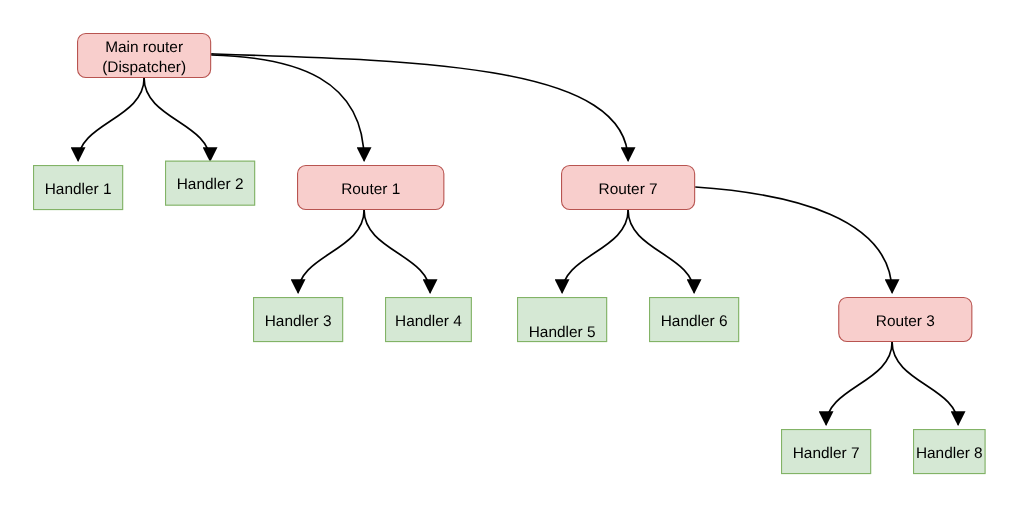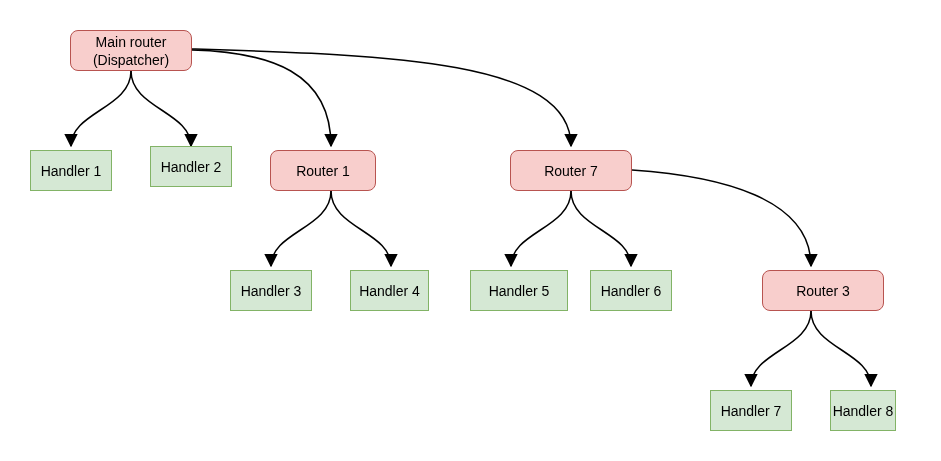--- a/index.html
+++ b/index.html
@@ -85,37 +85,37 @@
   </div>
 
   <div class="node handler" style="left:30px; top:150px; width:82px; height:41px;">
     <span>Handler 1</span>
   </div>
 
   <div class="node handler" style="left:150px; top:146px; width:82px; height:41px;">
     <span>Handler 2</span>
   </div>
 
-  <div class="node router" style="left:270px; top:150px; width:106px; height:41px;">
+  <div class="node router" style="left:270px; top:150px; width:134px; height:41px;">
     <span>Router 1</span>
   </div>
 
   <div class="node router" style="left:510px; top:150px; width:122px; height:41px;">
     <span>Router 7</span>
   </div>
 
   <div class="node handler" style="left:230px; top:270px; width:82px; height:41px;">
     <span>Handler 3</span>
   </div>
 
   <div class="node handler" style="left:350px; top:270px; width:79px; height:41px;">
     <span>Handler 4</span>
   </div>
 
-  <div class="node handler" style="left:470px; top:270px; width:98px; height:41px;">
+  <div class="node handler" style="left:470px; top:270px; width:82px; height:41px;justify-content:flex-end;">
     <span>Handler 5</span>
   </div>
 
   <div class="node handler" style="left:590px; top:270px; width:82px; height:41px;">
     <span>Handler 6</span>
   </div>
 
   <div class="node router" style="left:750px; top:270px; width:122px; height:41px;margin-left:12px;">
     <span>Router 3</span>
   </div>

